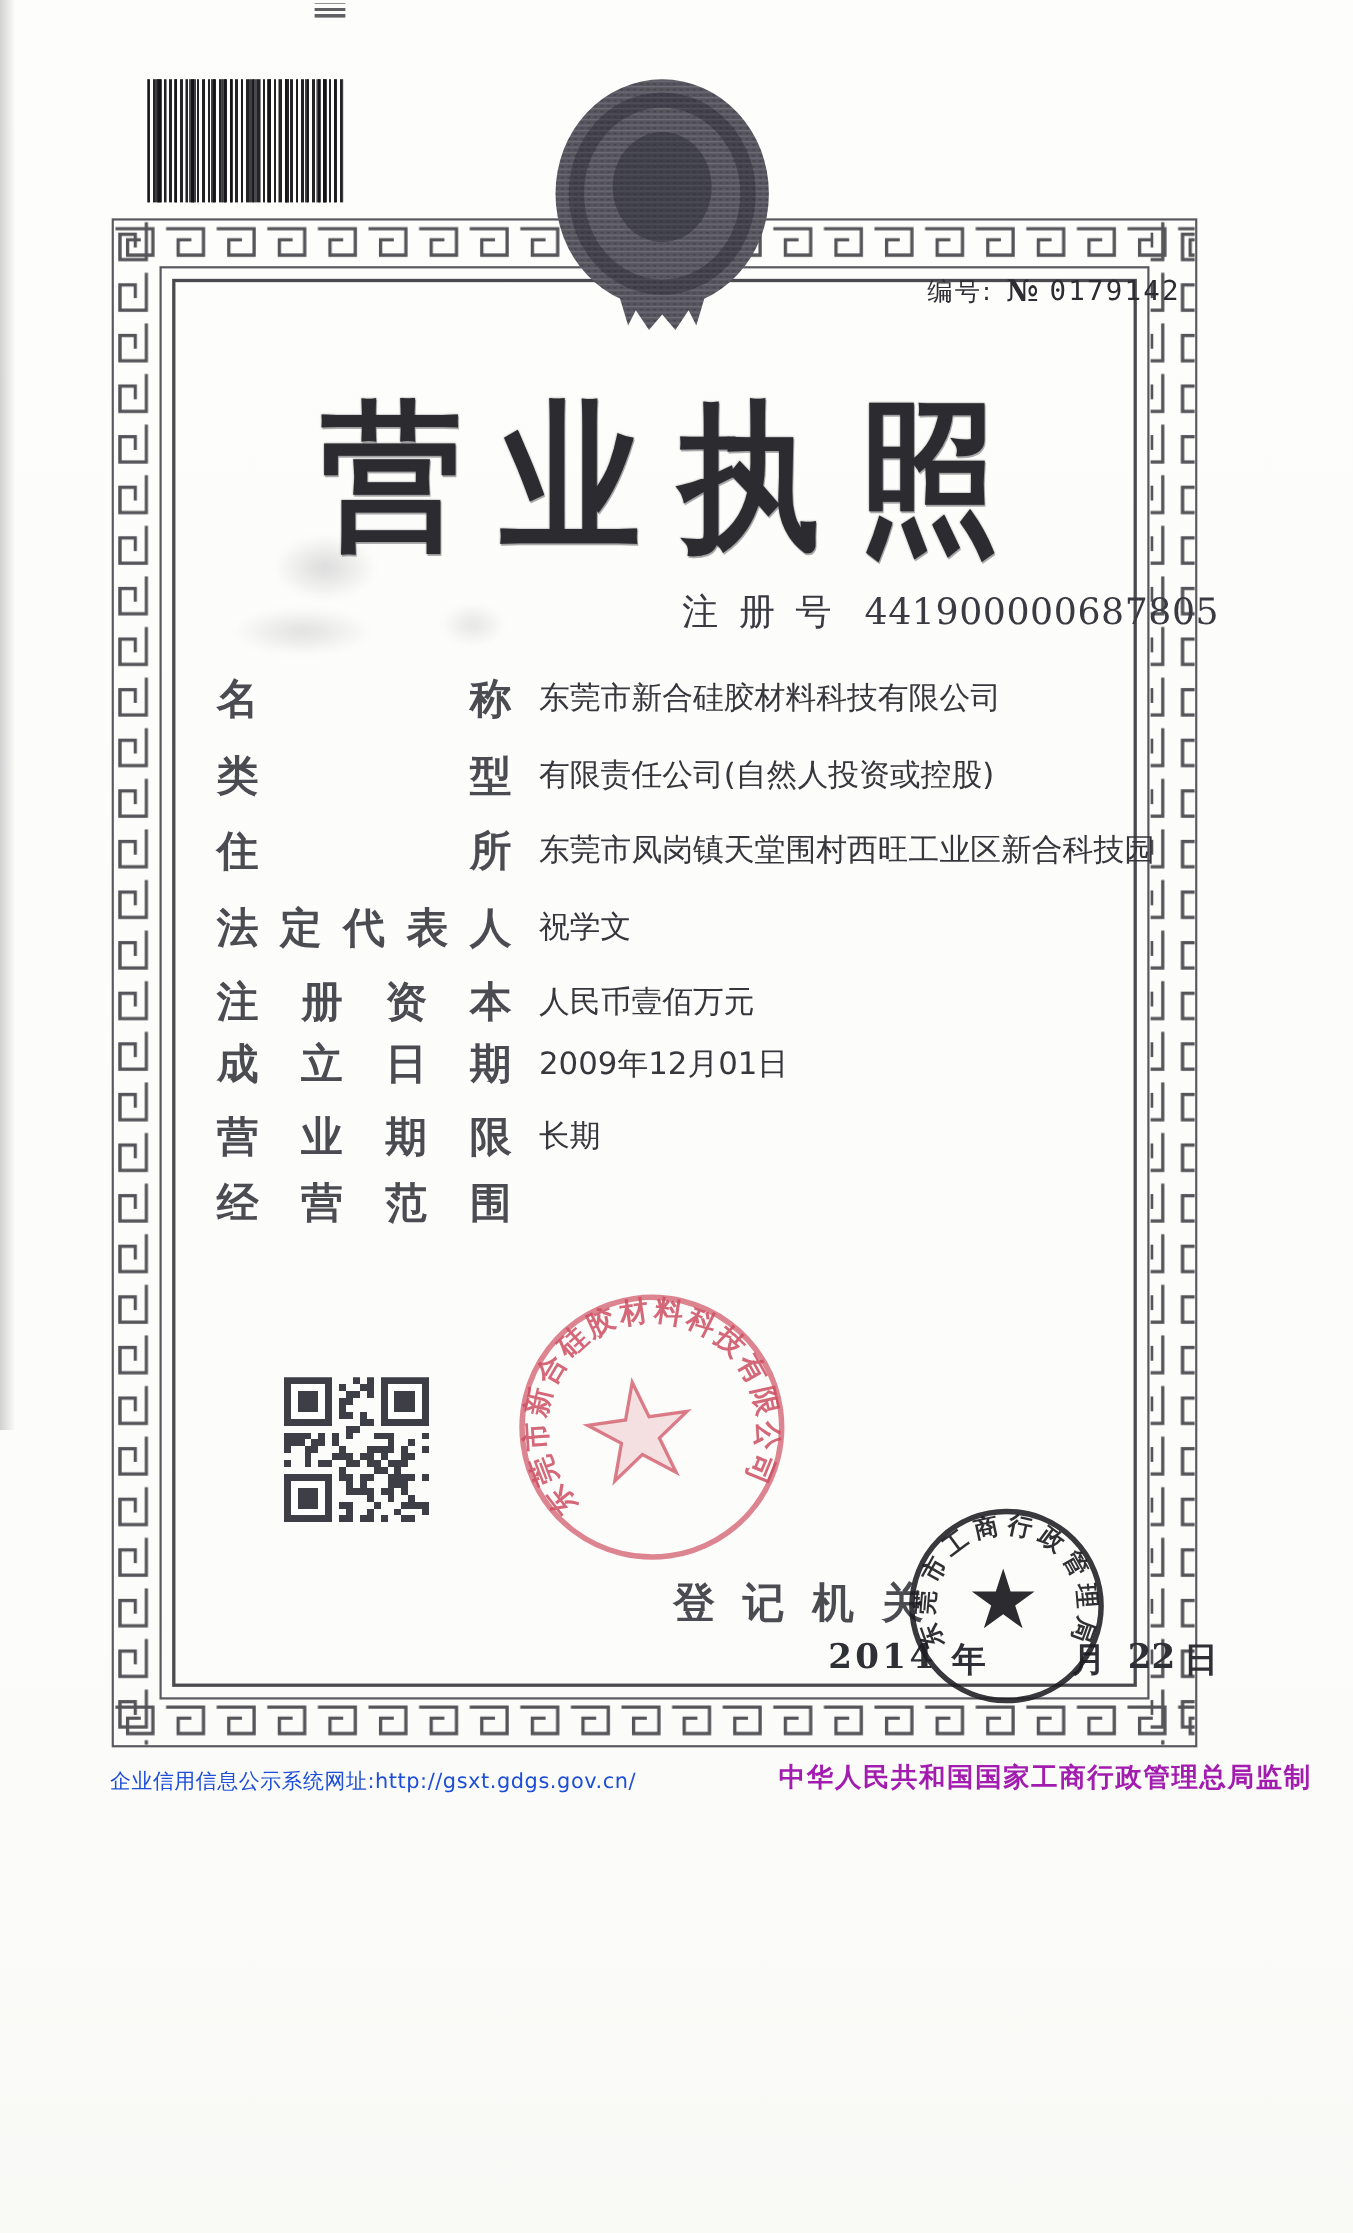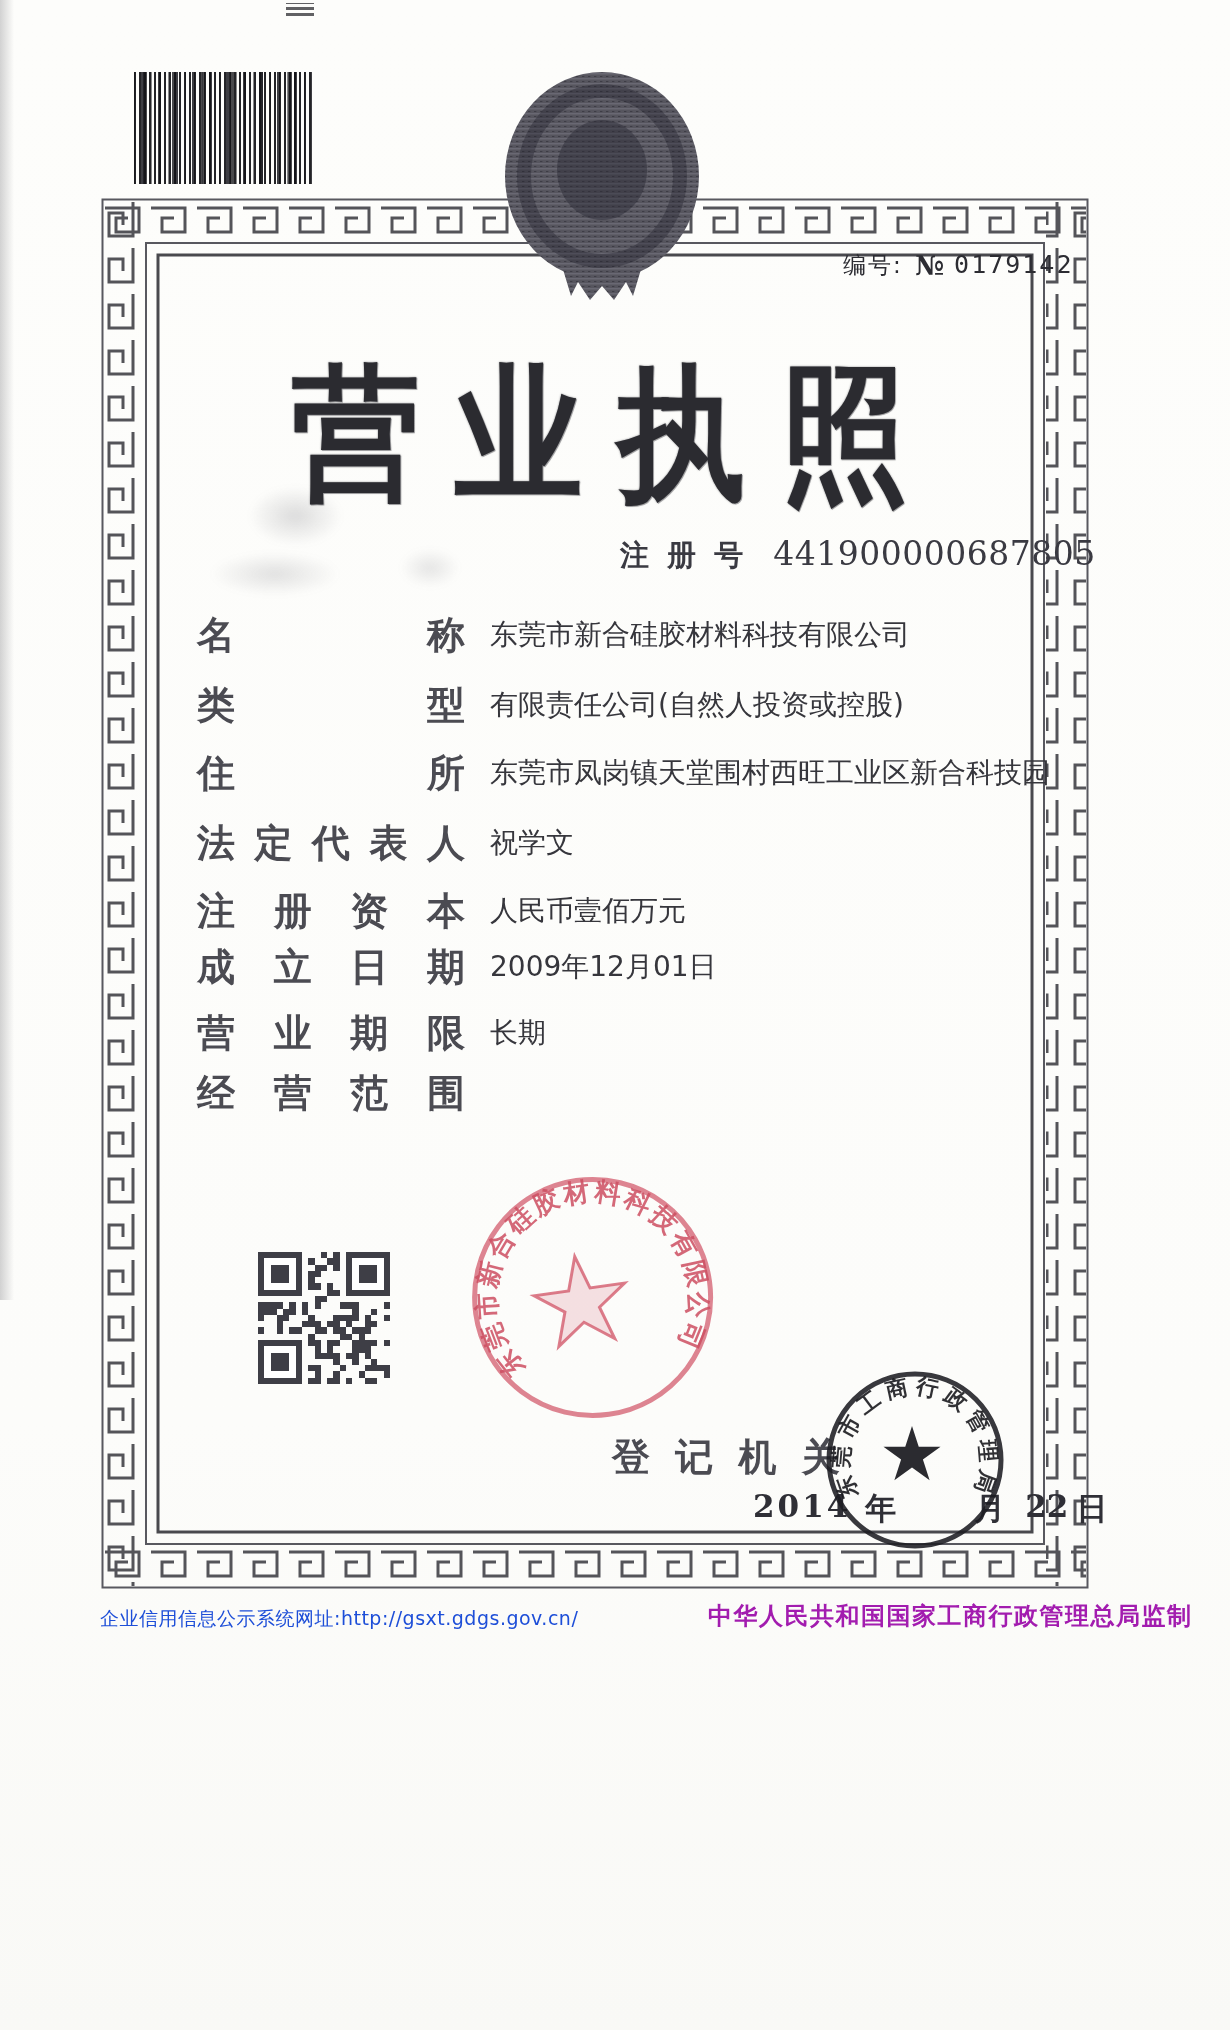--- a/index.html
+++ b/index.html
@@ -50,21 +50,21 @@
   .license-title{
     position:absolute;left:292px;top:338px;
     font-size:145px;font-weight:900;letter-spacing:40px;white-space:nowrap;
     color:#2b2b30;transform:scaleX(.88);transform-origin:left top;
     text-shadow:0 0 2px rgba(70,70,75,.75), 1px 1px 0 rgba(70,70,75,.4);
   }
 
   .regline{
     position:absolute;left:620px;top:534px;display:flex;align-items:baseline;color:#3a3a42;
   }
-  .regline .rlabel{font-size:29px;letter-spacing:4px;font-weight:bold;}
+  .regline .rlabel{font-size:33px;letter-spacing:4px;}
   .regline .rnum{font-size:33px;margin-left:26px;letter-spacing:.5px;font-family:"DejaVu Serif","Liberation Serif",serif;}
 
   .field-row{position:absolute;left:197px;display:flex;align-items:flex-start;}
   .flabel{
     width:268px;font-size:38px;font-weight:700;color:#3e3e46;
     text-align:justify;text-align-last:justify;line-height:46px;white-space:normal;
     opacity:.93;
   }
   .fvalue{
     margin-left:25px;font-size:28px;color:#36363c;line-height:46px;white-space:nowrap;

